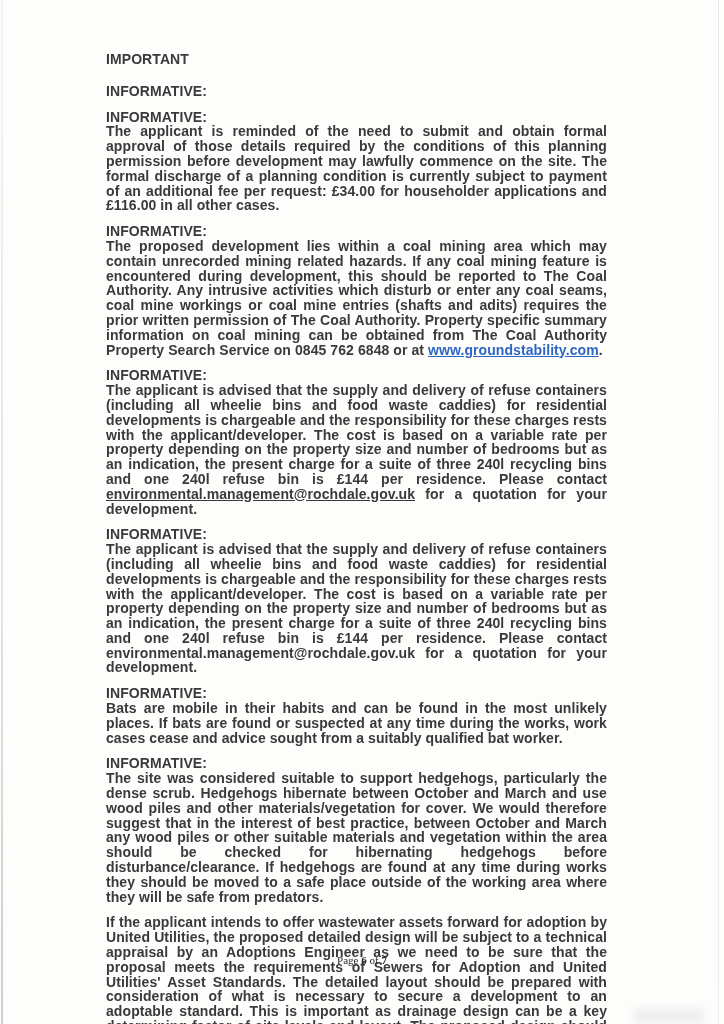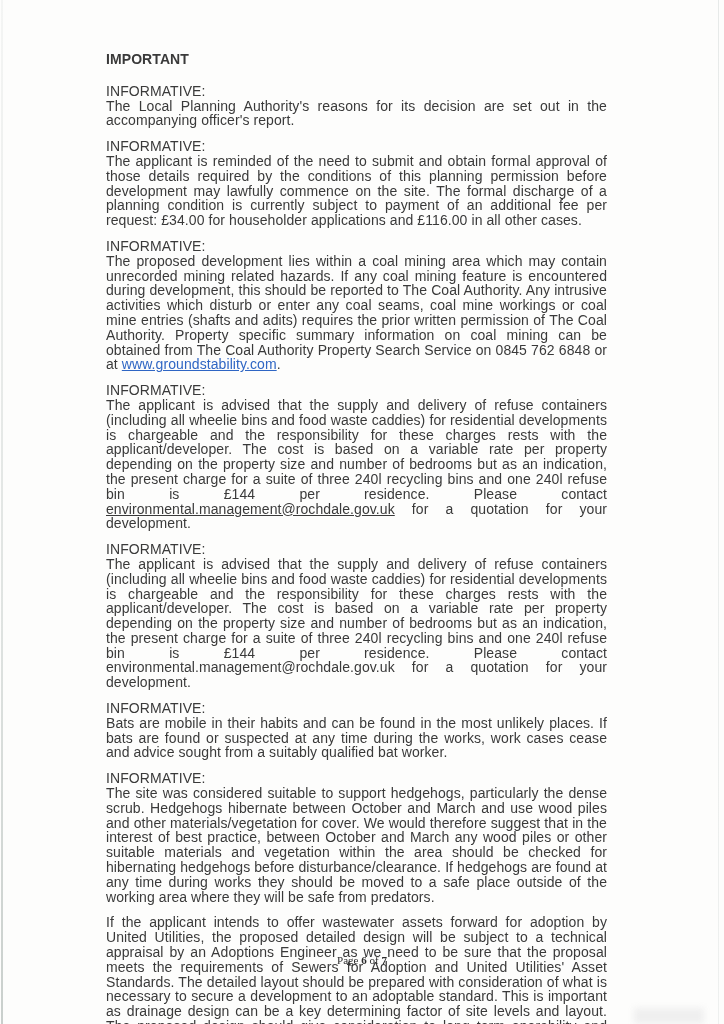--- a/index.html
+++ b/index.html
@@ -27,21 +27,21 @@
     background:#efefef;filter:blur(3px);
   }
   .content{
     position:absolute;left:106px;top:52px;width:515px;
     font-size:14px;line-height:14.8px;letter-spacing:.08px;
     color:#3a3a3a;text-align:justify;
   }
   .heading{font-weight:bold;margin:0;text-align:left;}
   .para{margin:0;}
   .important-block{margin:0 0 17px 0;}
-  .section{margin:0 14px 11px 0;}
+  .section{margin:0 14px 11px 0;font-weight:bold;}
   .section:last-child{margin-bottom:0;}
   .label{text-align:left;}
   .link{color:#2f66c4;text-decoration:underline;cursor:pointer;}
   .underlined{text-decoration:underline;}
   .footer{
     position:absolute;left:0;top:954px;width:100%;
     text-align:center;
     font-family:"Liberation Serif","DejaVu Serif",serif;
     font-size:11px;color:#2b2b2b;
   }
@@ -57,21 +57,20 @@
   <div class="scan-smudge-bottom-right"></div>
 
   <div class="content">
 
     <div class="important-block">
       <p class="heading">IMPORTANT</p>
     </div>
 
     <div class="section">
       <div class="label">INFORMATIVE:</div>
-      <p class="para">The Local Planning Authority's reasons for its decision are set out in the accompanying officer's report.</p>
     </div>
 
     <div class="section">
       <div class="label">INFORMATIVE:</div>
       <p class="para">The applicant is reminded of the need to submit and obtain formal approval of those details required by the conditions of this planning permission before development may lawfully commence on the site.  The formal discharge of a planning condition is currently subject to payment of an additional fee per request: £34.00 for householder applications and £116.00 in all other cases.</p>
     </div>
 
     <div class="section">
       <div class="label">INFORMATIVE:</div>
       <p class="para"><span>The proposed development lies within a coal mining area which may contain unrecorded mining related hazards. If any coal mining feature is encountered during development, this should be reported to The Coal Authority. Any intrusive activities which disturb or enter any coal seams, coal mine workings or coal mine entries (shafts and adits) requires the prior written permission of The Coal Authority.  Property specific summary information on coal mining can be obtained from The Coal Authority Property Search Service on 0845 762 6848 or at </span><a class="link">www.groundstability.com</a><span>.</span></p>

